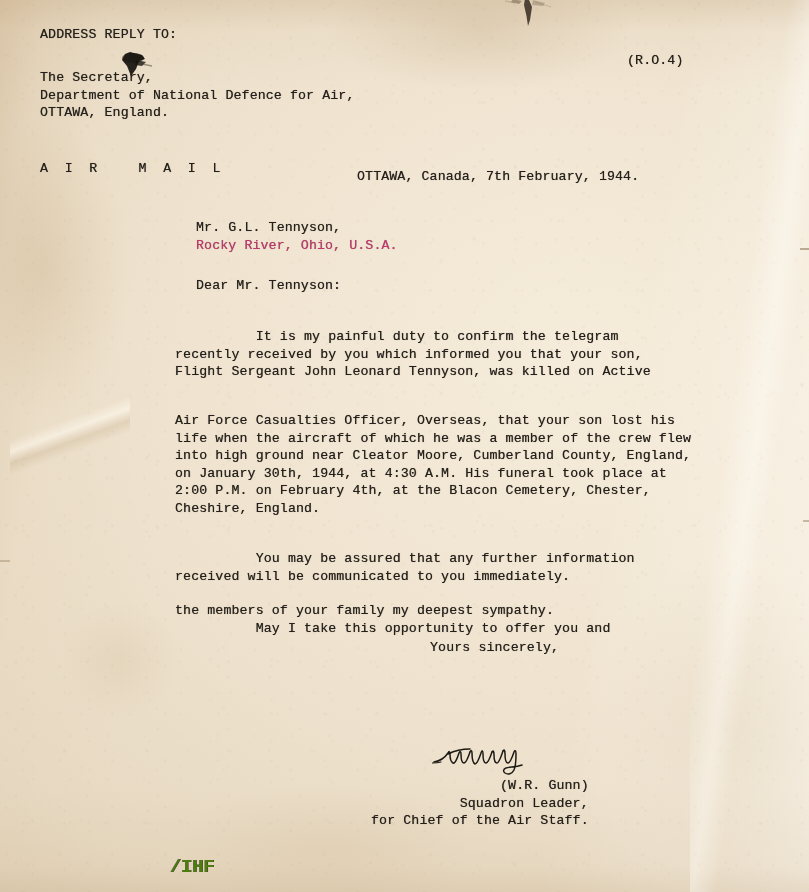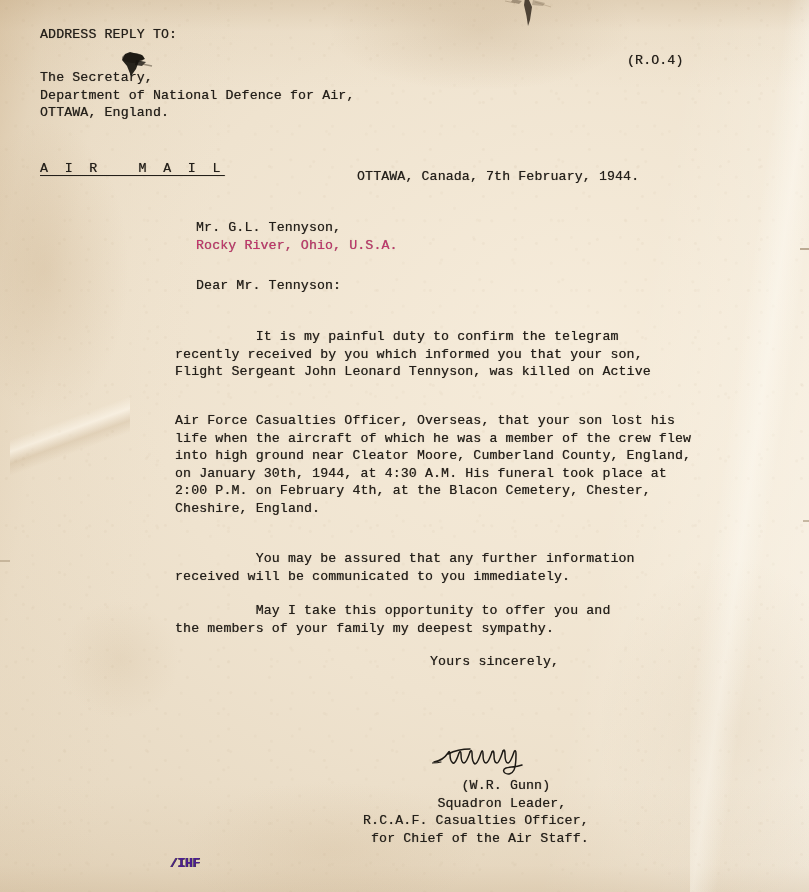--- a/index.html
+++ b/index.html
@@ -87,43 +87,42 @@
     color: #231f1a;
     text-shadow:
       0 0 0.7px rgba(40,34,26,0.55),
       0.35px 0.2px 0.5px rgba(70,58,44,0.30);
   }
   .blk { position: absolute; }
   .blk .tx { position: static; display: block; }
 
   .spaced {
     letter-spacing: 4.4px;
-    text-decoration: underline;
     text-underline-offset: 2.5px;
     text-decoration-thickness: 1px;
   }
 
   
   .faint { color: #be185d; opacity: 0.86; }
 
   .signature {
     position: absolute;
     left: 432px;
     top: 742px;
     width: 120px;
     height: 34px;
   }
   .typist {
     position: absolute;
     left: 170px;
     top: 856px;
-    font-size: 13px;
+    font-size: 19px;
     font-weight: bold;
     letter-spacing: -0.3px;
-    color: #4c1d95;
+    color: #4d7c0f;
     text-shadow: 0.5px 0 0.4px rgba(35,30,24,0.85), -0.4px 0 0.4px rgba(35,30,24,0.6);
   }
 
   .inkblot {
     position: absolute;
     left: 112px;
     top: 52px;
     width: 42px;
     height: 32px;
   }
@@ -217,40 +216,39 @@
       <div class="tx">2:00 P.M. on February 4th, at the Blacon Cemetery, Chester,</div>
       <div class="tx">Cheshire, England.</div>
     </div>
 
     <div class="blk" style="left:175px; top:550px;">
       <div class="tx">          You may be assured that any further information</div>
       <div class="tx">received will be communicated to you immediately.</div>
     </div>
 
     <div class="blk" style="left:175px; top:602px;">
+      <div class="tx">the members of your family my deepest sympathy.</div>
       <div class="tx">          May I take this opportunity to offer you and</div>
-      <div class="tx">the members of your family my deepest sympathy.</div>
-    </div>
-
-    <div class="tx" style="left:430px; top:653px;text-align:center;">Yours sincerely,</div>
+    </div>
+
+    <div class="tx" style="left:430px; top:639px;text-align:center;">Yours sincerely,</div>
 
     <svg class="signature" viewBox="0 0 120 34">
       <g fill="none" stroke="#1d1a15" stroke-width="1.5" stroke-linecap="round" stroke-linejoin="round">
         <path d="M2 20 C8 19, 12 17, 16 11 C17 9, 18 9, 18 12 C18 16, 19 20, 21 21 C23 22, 25 17, 27 11 C28 9, 29 9, 29 12 C29 17, 30 21, 32 21 C34 21, 36 16, 38 10"></path>
         <path d="M38 10 C39 8, 40 8, 40 11 C40 16, 41 21, 43 22 C45 22, 47 17, 49 11 C50 8, 51 8, 51 12 C51 17, 52 21, 54 21 C56 21, 58 16, 60 10"></path>
         <path d="M60 10 C61 8, 62 9, 62 13 C62 18, 63 21, 65 21 C67 21, 69 15, 71 9"></path>
         <path d="M71 9 C72 7, 73 8, 73 12 C73 17, 74 21, 76 21 C78 21, 80 16, 82 10 C83 8, 84 8, 84 12 C84 18, 84 24, 82 28 C80 32, 76 33, 73 31 C71 29.5, 71 27, 74 26 C78 25, 84 25, 90 23"></path>
         <path d="M16 12 C22 9, 30 7, 38 7"></path>
       </g>
       <path d="M0 21 C4 21, 6 21, 9 20" fill="none" stroke="#1d1a15" stroke-width="1.2" stroke-linecap="round"></path>
     </svg>
 
-    <div class="blk" style="left:363px; top:777px; text-align:center;">
+    <div class="blk" style="left:363px; top:777px; text-align:right;">
       <div class="tx" style="padding-left:60px;">(W.R. Gunn)</div>
       <div class="tx" style="padding-left:52px;">Squadron Leader,</div>
-      <div class="tx" style="padding-left:0px;">R.C.A.F. Casualties Officer,</div>
       <div class="tx" style="padding-left:8px;">for Chief of the Air Staff.</div>
     </div>
 
     <div class="typist">/IHF</div>
 
   </div>
 </div>
 
 </body></html>

